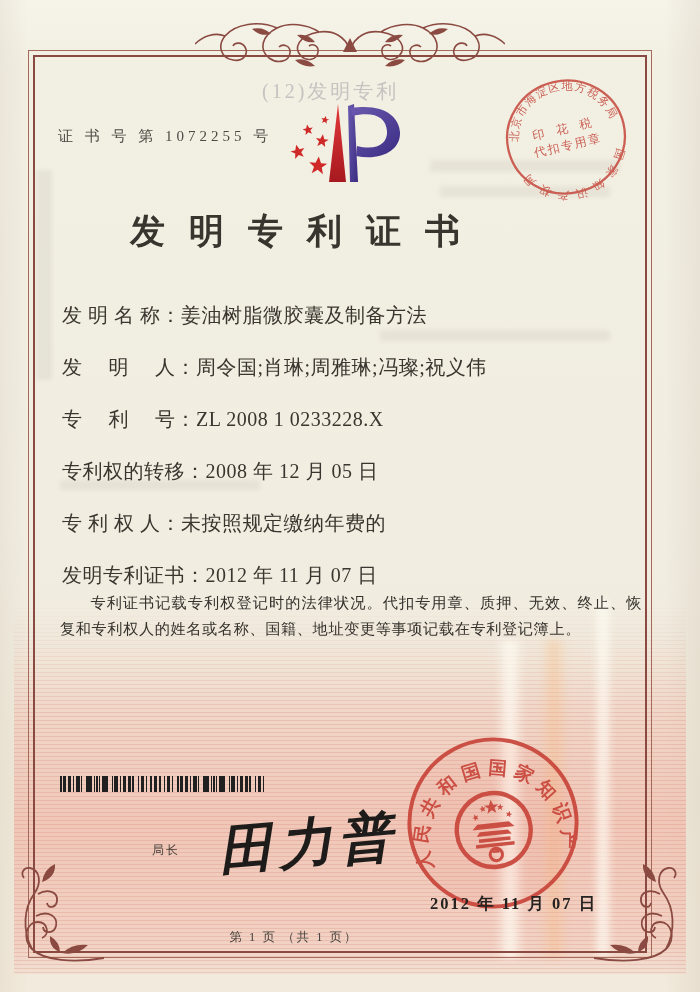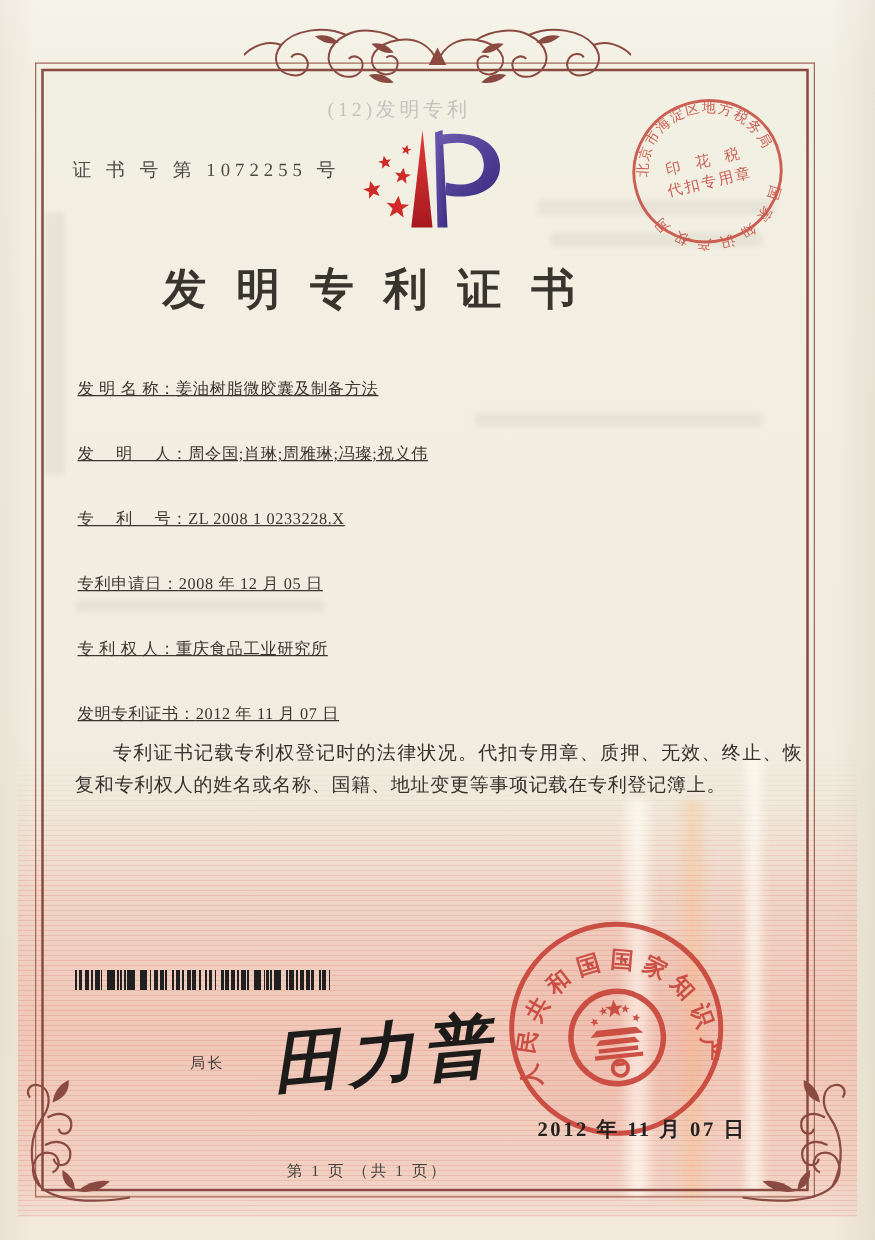--- a/index.html
+++ b/index.html
@@ -20,24 +20,24 @@
   .streak{position:absolute;z-index:1;filter:blur(3px);}
   .streak.light{background:linear-gradient(90deg,rgba(255,255,255,0),rgba(255,252,244,.8),rgba(255,255,255,0));}
   .streak.warm{background:linear-gradient(90deg,rgba(255,200,140,0),rgba(248,186,128,.38),rgba(255,200,140,0));}
   .smudge{position:absolute;z-index:1;filter:blur(2px);background:rgba(140,140,120,.10);border-radius:3px;}
   
   .frame-outer{position:absolute;left:28px;top:50px;width:622px;height:906px;border:1px solid #a5695c;z-index:1;}
   .frame-inner{position:absolute;left:33px;top:55px;width:610px;height:894px;border:2.5px solid #8a4a41;z-index:1;}
   .ornament{position:absolute;z-index:2;}
   
   .cert-no{position:absolute;left:58px;top:95px;z-index:3;font-size:15px;letter-spacing:4px;color:#4d4a45;margin-top:32px;}
-  .ghost{position:absolute;left:262px;top:78px;z-index:2;font-size:16px;letter-spacing:3px;color:rgba(125,120,138,.38);filter:blur(.6px);}
+  .ghost{position:absolute;left:262px;top:78px;z-index:2;font-size:20px;letter-spacing:3px;color:rgba(125,120,138,.38);filter:blur(.6px);}
   .title{position:absolute;left:0;top:208px;width:590px;z-index:3;text-align:center;font-size:35px;font-weight:600;color:#38342e;letter-spacing:24px;text-indent:24px;}
   .fields{position:absolute;left:62px;top:0;z-index:3;}
-  .field-row{position:absolute;left:0;white-space:nowrap;font-size:13px;color:#3a362f;letter-spacing:.5px;text-decoration:underline;}
+  .field-row{position:absolute;left:0;white-space:nowrap;font-size:20px;color:#3a362f;letter-spacing:.5px;}
   .field-row .lbl{color:#3a362f;}
   .field-row .val{color:#3a362f;}
   .paras{position:absolute;left:60px;top:590px;width:582px;z-index:3;font-size:15.2px;line-height:25.5px;color:#35312c;text-align:justify;}
   .paras p{margin:0;text-indent:2em;letter-spacing:.6px;}
   .barcode{position:absolute;left:60px;top:776px;width:206px;height:16px;z-index:3;
     background-image:
       repeating-linear-gradient(90deg,#202020 0 1.5px,rgba(0,0,0,0) 1.5px 3px,#202020 3px 6px,rgba(0,0,0,0) 6px 8px,#202020 8px 9px,rgba(0,0,0,0) 9px 13px),
       repeating-linear-gradient(90deg,#202020 0 2px,rgba(0,0,0,0) 2px 9px);
   }
   .signer-title{position:absolute;left:152px;top:842px;z-index:3;font-size:12px;color:#413d37;letter-spacing:2px;}
@@ -145,24 +145,24 @@
     <div class="field-row" style="top:302px;">
       <span class="lbl">发 明 名 称：</span><span class="val">姜油树脂微胶囊及制备方法</span>
     </div>
     <div class="field-row" style="top:354px;">
       <span class="lbl">发　 明　 人：</span><span class="val">周令国;肖琳;周雅琳;冯璨;祝义伟</span>
     </div>
     <div class="field-row" style="top:406px;">
       <span class="lbl">专　 利　 号：</span><span class="val">ZL 2008 1 0233228.X</span>
     </div>
     <div class="field-row" style="top:458px;">
-      <span class="lbl">专利申请日：</span><span class="val">2008 年 12 月 05 日</span>
+      <span class="lbl">专利权的转移：</span><span class="val">2008 年 12 月 05 日</span>
     </div>
     <div class="field-row" style="top:510px;">
-      <span class="lbl">专 利 权 人：</span><span class="val">重庆食品工业研究所</span>
+      <span class="lbl">专 利 权 人：</span><span class="val">未按照规定缴纳年费的</span>
     </div>
     <div class="field-row" style="top:562px;">
       <span class="lbl">发明专利证书：</span><span class="val">2012 年 11 月 07 日</span>
     </div>
   </div>
 
   <div class="paras">
     <p>专利证书记载专利权登记时的法律状况。代扣专用章、质押、无效、终止、恢复和专利权人的姓名或名称、国籍、地址变更等事项记载在专利登记簿上。</p>
   </div>
 

